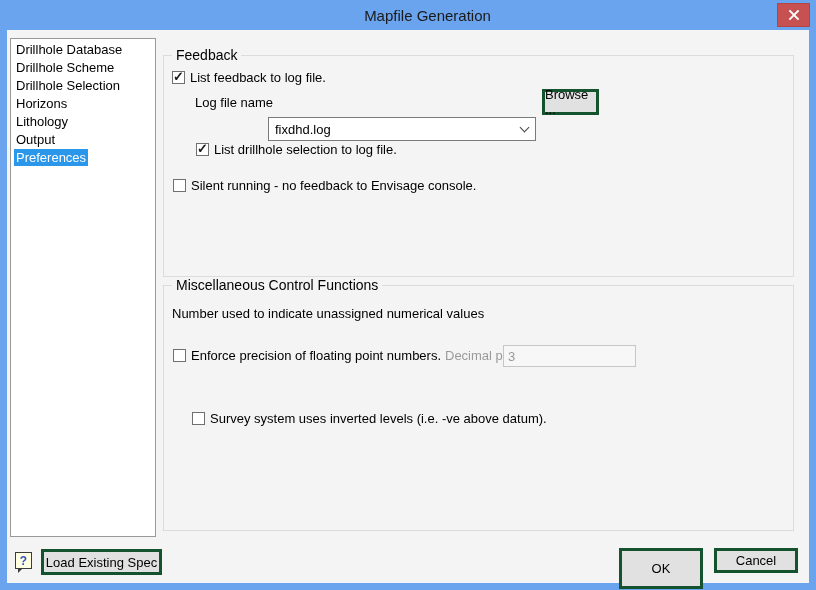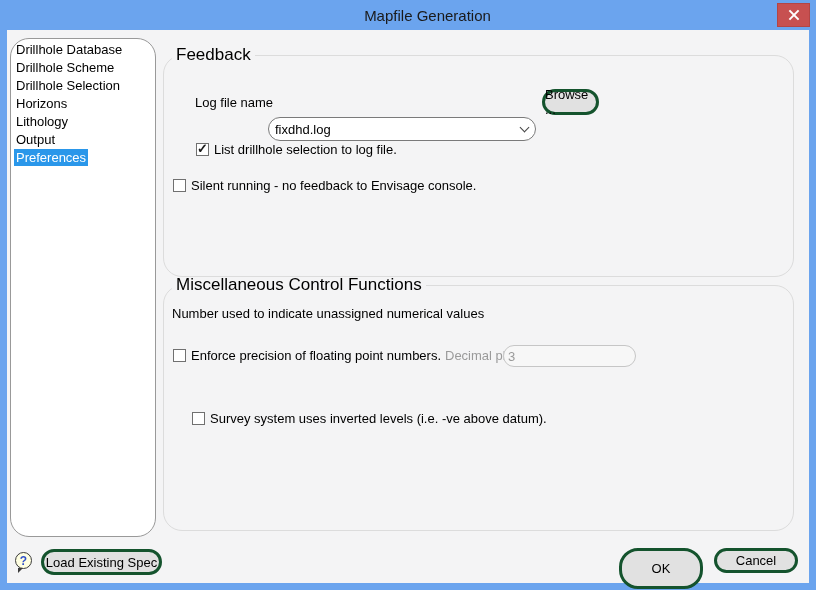--- a/index.html
+++ b/index.html
@@ -18,36 +18,36 @@
     background:#c75050;border:1px solid #b34545;cursor:default;
   }
   .close-btn .bar{position:absolute;left:50%;top:50%;width:13px;height:2px;background:#fff;}
   .close-btn .bar.a{transform:translate(-50%,-50%) rotate(45deg);}
   .close-btn .bar.b{transform:translate(-50%,-50%) rotate(-45deg);}
   .client{
     position:absolute;left:7px;top:30px;width:802px;height:553px;
     background:#f4f4f5;
   }
   
-  .abs{position:absolute;border-radius:19px;}
+  .abs{position:absolute;}
   .listbox{
     left:10px;top:38px;width:146px;height:499px;
     background:#fff;border:1px solid #999;overflow:hidden;padding-top:2px;
   }
   .list-item{height:18px;line-height:18px;font-size:13px;color:#000;padding-left:3px;white-space:nowrap;}
   .list-item > span{display:inline-block;padding:0 2px;line-height:17px;}
   .list-item > span.selected{background:#2a97ea;color:#fff;}
   .groupbox{
     border:1px solid #dcdcdc;background:transparent;
   }
   .group-feedback{left:163px;top:55px;width:631px;height:222px;}
   .group-misc{left:163px;top:285px;width:631px;height:246px;}
   .legend{
     position:absolute;top:-9px;left:8px;background:#f4f4f5;
-    padding:0 4px;font-size:17px;color:#000;line-height:16px;
+    padding:0 4px;font-size:14px;color:#000;line-height:16px;
   }
   .label{font-size:13px;color:#000;white-space:nowrap;}
   .label.disabled{color:#9a9a9a;}
   .checkbox{
     width:13px;height:13px;background:#fff;border:1px solid #707070;
     display:inline-block;position:relative;
   }
   .checkbox.checked::after{
     content:"\2713";position:absolute;left:0px;top:-2px;
     font-size:13px;font-weight:bold;color:#1a1a1a;line-height:14px;
@@ -118,20 +118,24 @@
     <div class="list-item"><span>Horizons</span></div>
     <div class="list-item"><span>Lithology</span></div>
     <div class="list-item"><span>Output</span></div>
     <div class="list-item"><span class="selected">Preferences</span></div>
   </div>
 
   <div class="abs groupbox group-feedback">
     <span class="legend">Feedback</span>
   </div>
 
+  <div class="abs cb-row" style="left:172px;top:70px;">
+    <span class="checkbox checked" style="margin-top:1px;"></span>
+    <span class="label">List feedback to log file.</span>
+  </div>
 
   <span class="abs label" style="left:195px;top:95px;">Log file name</span>
   <div class="abs combo">
     <input value="fixdhd.log" style="">
     <span class="chev">
         <i></i>
       </span>
   </div>
   <div class="abs btn btn-browse">Browse ...</div>
 

